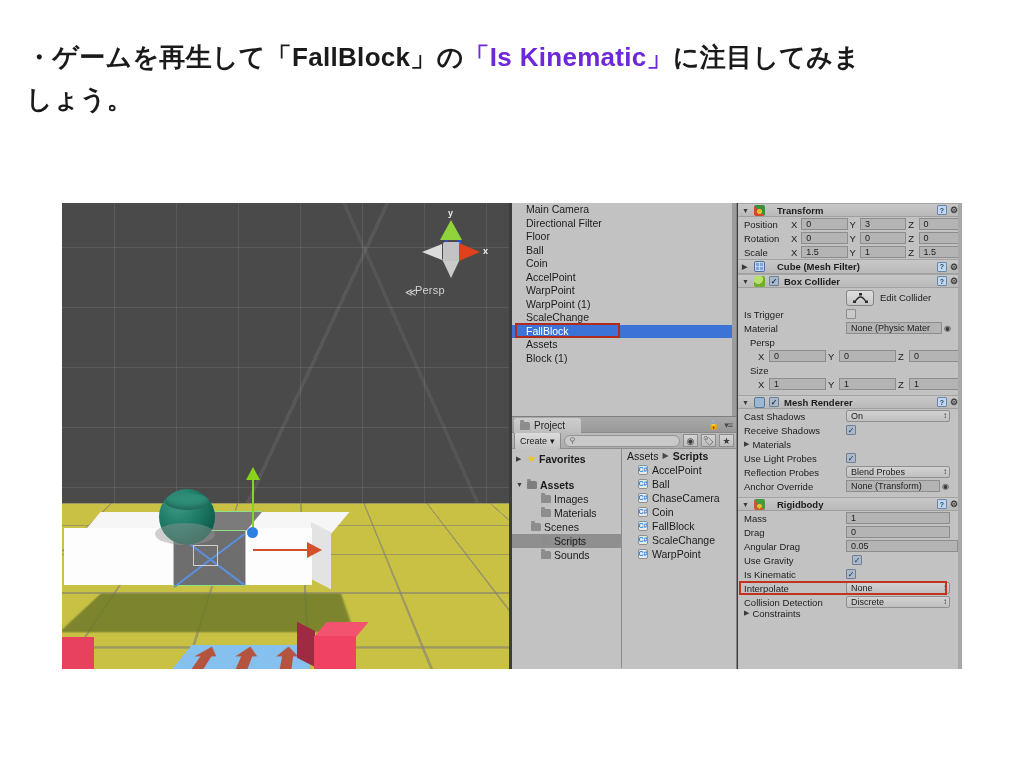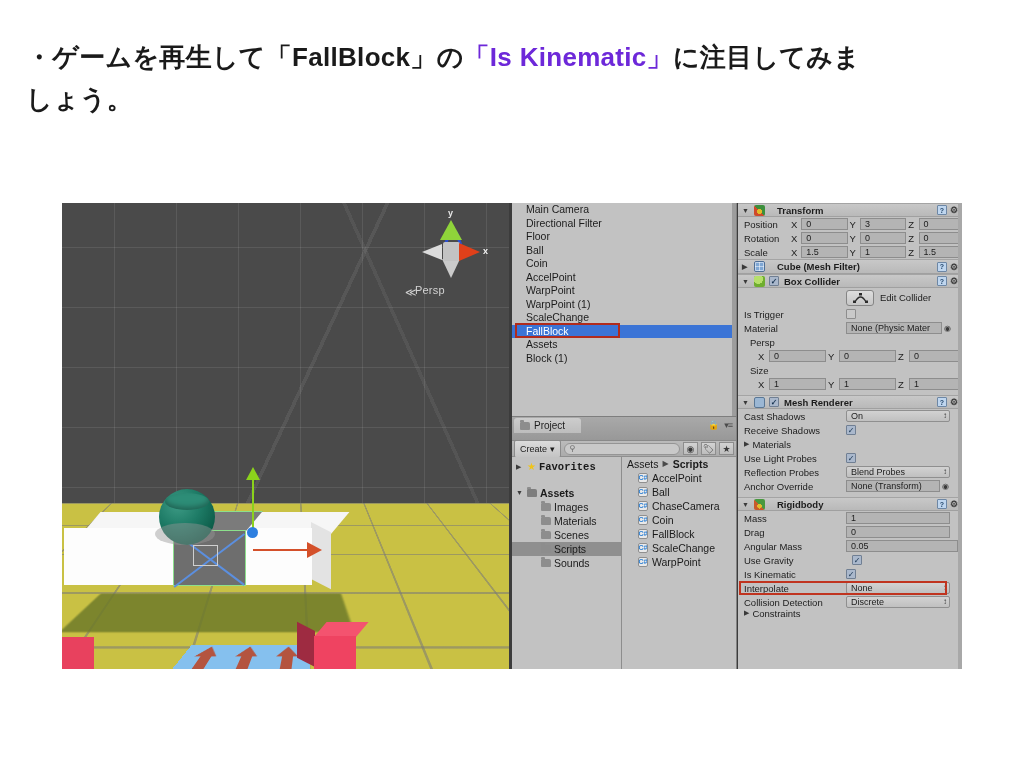--- a/index.html
+++ b/index.html
@@ -235,21 +235,21 @@
 
   
   #project-panel {
     position:absolute; left:450px; top:213px;
     width: 225px; height: 253px;
     background: #c2c2c2;
     border-top: 1px solid #7e7e7e;
     border-right: 1px solid #828282;
   }
   #project-tabbar {
-    position:relative; height:24px;
+    position:relative; height:16px;
     background: linear-gradient(to bottom,#a9a9a9,#989898);
     border-bottom:1px solid #8a8a8a;
   }
   #project-tab {
     position:absolute; left:2px; top:1px;
     height:15px; padding:0 16px 0 6px;
     background: linear-gradient(to bottom,#cdcdcd,#bdbdbd);
     border-radius:3px 3px 0 0;
     font-size:10px; color:#1e1e1e; line-height:15px;
     display:flex; align-items:center; gap:4px;
@@ -541,39 +541,39 @@
       <div class="tool-ico">◉</div>
       <div class="tool-ico">🏷</div>
       <div class="tool-ico">★</div>
     </div>
 
     <div id="project-body">
       <div id="project-tree">
           <div class="tree-row" style="padding-left: 4px;">
             <span class="tri">▶</span>
             <span class="star">★</span>
-            <span style="font-weight: bold; font-family: Liberation Mono, monospace;">Favorites</span>
+            <span style="font-weight: bold;">Favorites</span>
           </div>
           <div style="height: 12px;"></div>
           <div class="tree-row" style="padding-left: 4px;">
             <span class="tri">▼</span>
             <span class="folder-ico" style="background: rgb(126, 126, 126);"></span>
             <span style="font-weight: bold;">Assets</span>
           </div>
           <div class="tree-row" style="padding-left: 18px;">
             <span class="tri"></span>
             <span class="folder-ico"></span>
             <span>Images</span>
           </div>
           <div class="tree-row" style="padding-left: 18px;">
             <span class="tri"></span>
             <span class="folder-ico"></span>
             <span>Materials</span>
           </div>
-          <div class="tree-row" style="padding-left: 18px;">
+          <div class="tree-row" style="padding-left: 8px;">
             <span class="tri"></span>
             <span class="folder-ico"></span>
             <span>Scenes</span>
           </div>
           <div class="tree-row selected" style="padding-left: 18px;">
             <span class="tri"></span>
             <span class="folder-ico"></span>
             <span>Scripts</span>
           </div>
           <div class="tree-row" style="padding-left: 18px;">
@@ -776,21 +776,21 @@
     </div>
     <div class="insp-row">
       <span class="insp-label" style="width:102px">Mass</span>
       <span class="field" style="width:104px">1</span>
     </div>
     <div class="insp-row">
       <span class="insp-label" style="width:102px">Drag</span>
       <span class="field" style="width:104px">0</span>
     </div>
     <div class="insp-row">
-      <span class="insp-label" style="width:102px">Angular Mass</span>
+      <span class="insp-label" style="width:102px">Angular Drag</span>
       <span class="field" style="width:112px">0.05</span>
     </div>
     <div class="insp-row">
       <span class="insp-label" style="width:108px">Use Gravity</span>
       <span class="chk">✓</span>
     </div>
     <div class="insp-row" id="is-kinematic-row">
       <span class="insp-label" style="width:102px">Is Kinematic</span>
       <span class="chk">✓</span>
     </div>

